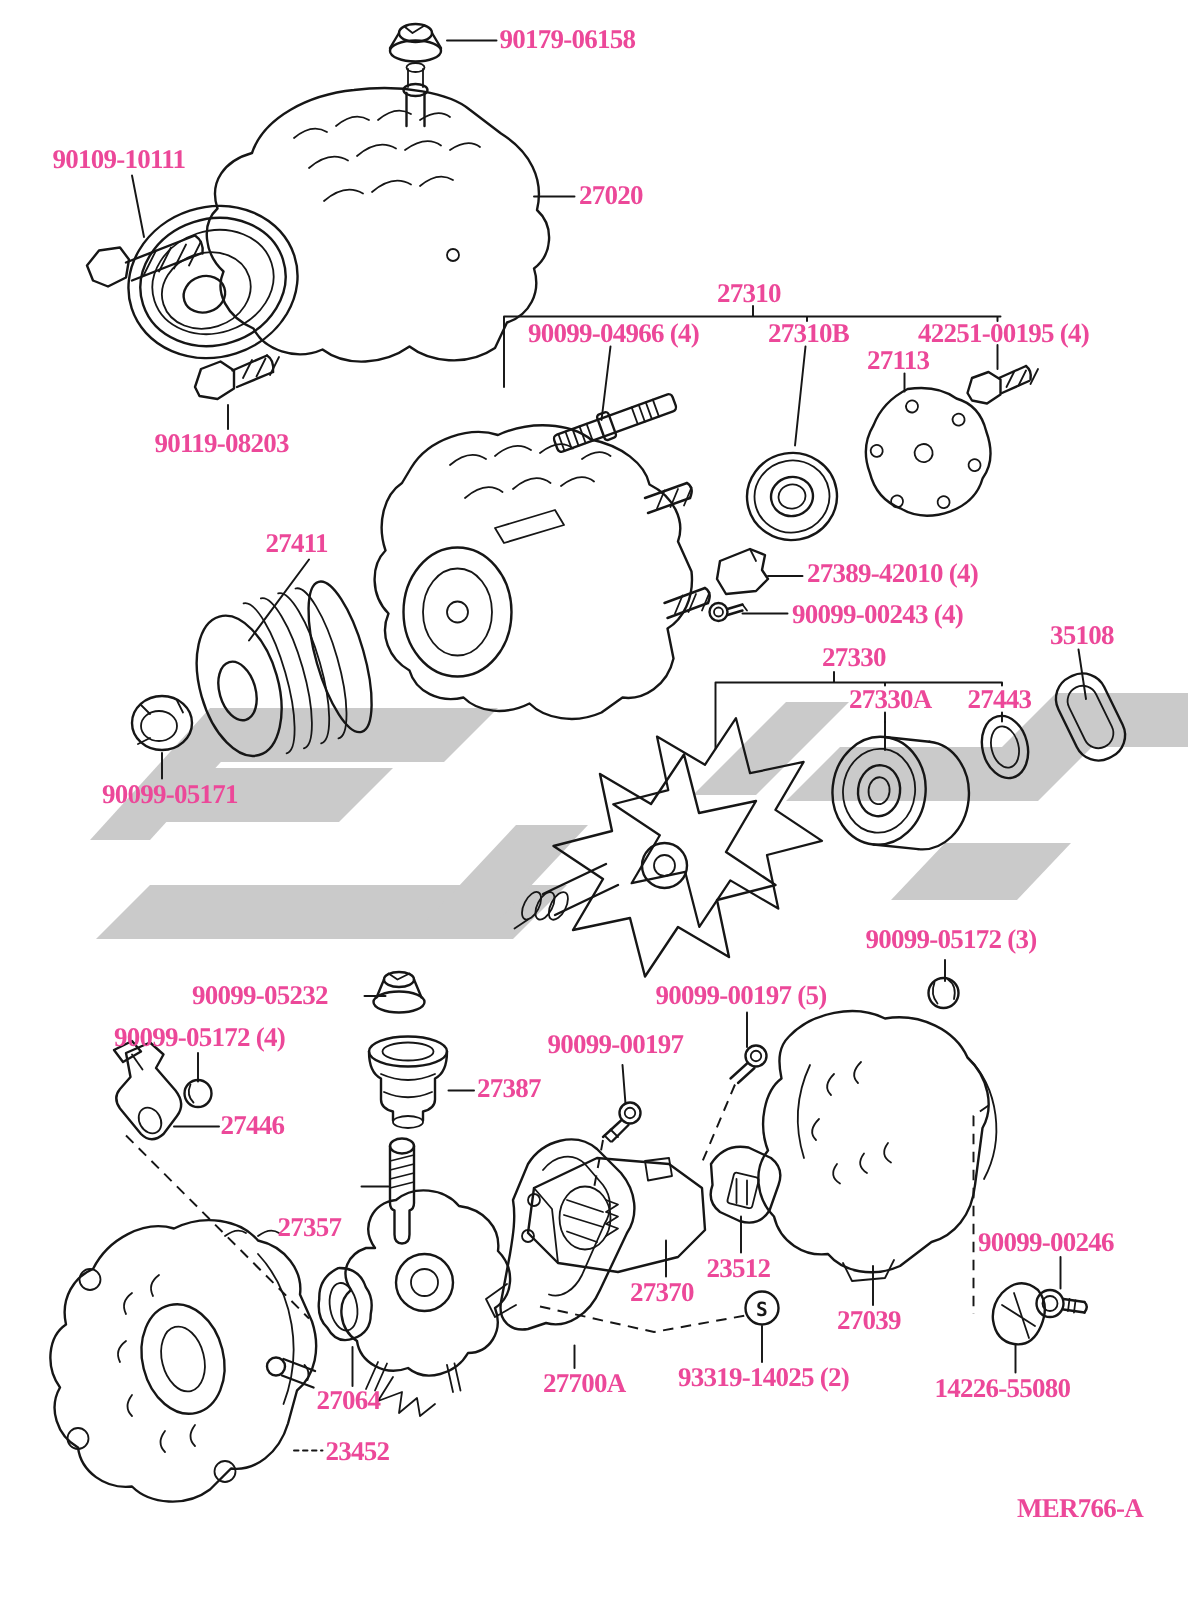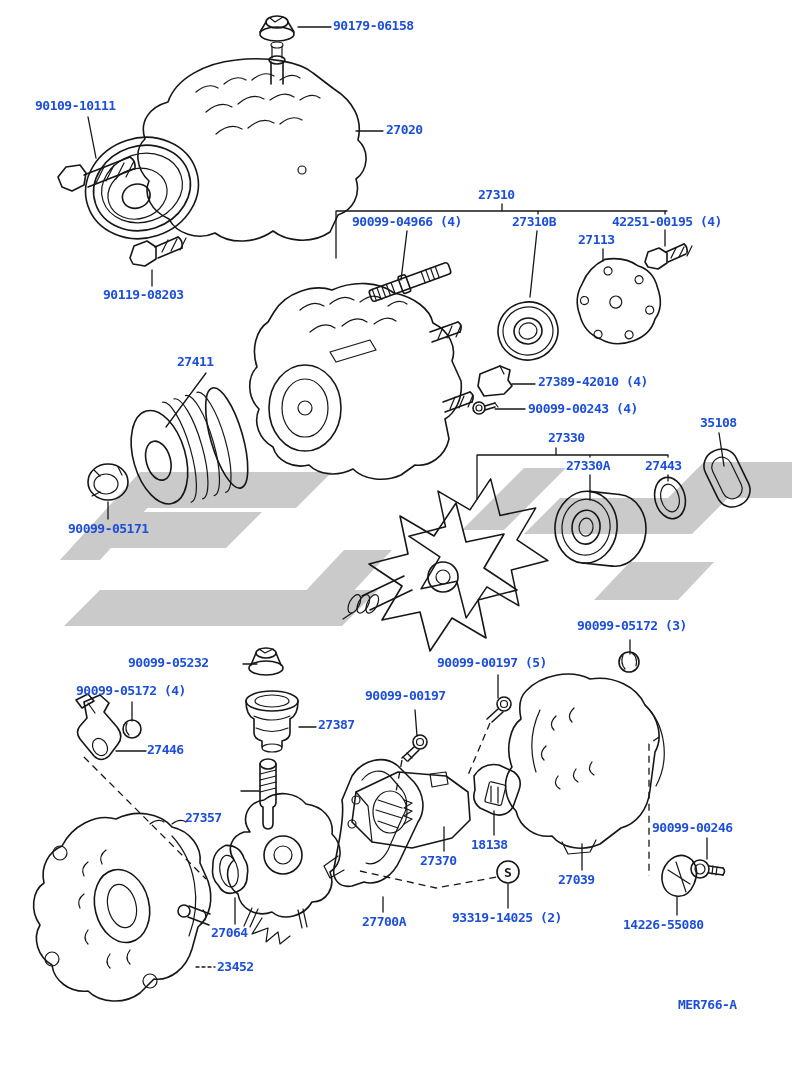--- a/index.html
+++ b/index.html
@@ -6,22 +6,22 @@
   .page{position:relative;width:792px;height:1070px;background:#ffffff;overflow:hidden;
         font-family:"DejaVu Sans Mono", monospace;}
   .page svg{position:absolute;left:0;top:0;}
   .wm{fill:#cacaca;stroke:none;}
   .art{fill:none;stroke:#161616;stroke-width:1.6;stroke-linecap:round;stroke-linejoin:round;}
   .thin{stroke-width:1.2;}
   .lead{fill:none;stroke:#161616;stroke-width:1.3;stroke-linecap:round;}
   .dash{fill:none;stroke:#161616;stroke-width:1.3;stroke-dasharray:7 5;}
   .dots{stroke-dasharray:3 3;}
   .sglyph{fill:#161616;stroke:none;font:bold 13px "DejaVu Sans Mono",monospace;text-anchor:middle;}
-  .plabel{position:absolute;font-weight:bold;font-size:13px;line-height:16px;color:#1d4ed8;
-          white-space:nowrap;letter-spacing:-0.5px;}
+  .plabel{position:absolute;font-weight:bold;font-size:18px;line-height:16px;color:#ec4899;
+          white-space:nowrap;letter-spacing:-0.5px;font-family:Liberation Serif, serif;}
 </style>
 </head>
 <body>
 
 <div class="page">
 
 <svg width="792" height="1070" viewBox="0 0 792 1070">
 
   <g>
     <polygon class="wm" points="60,560 140,472 180,472 100,560"></polygon>
@@ -374,21 +374,21 @@
       <div class="plabel" style="left: 577px; top: 618px;">90099-05172 (3)</div>
       <div class="plabel" style="left: 128px; top: 655px;">90099-05232</div>
       <div class="plabel" style="left: 437px; top: 655px;">90099-00197 (5)</div>
       <div class="plabel" style="left: 76px; top: 683px;">90099-05172 (4)</div>
       <div class="plabel" style="left: 365px; top: 688px;">90099-00197</div>
       <div class="plabel" style="left: 318px; top: 717px;">27387</div>
       <div class="plabel" style="left: 147px; top: 742px;">27446</div>
       <div class="plabel" style="left: 185px; top: 782px; margin-top: 28px;">27357</div>
       <div class="plabel" style="left: 362px; top: 914px;">27700A</div>
       <div class="plabel" style="left: 420px; top: 853px;">27370</div>
-      <div class="plabel" style="left: 471px; top: 837px;">18138</div>
+      <div class="plabel" style="left: 471px; top: 837px;">23512</div>
       <div class="plabel" style="left: 558px; top: 872px;">27039</div>
       <div class="plabel" style="left: 652px; top: 820px;">90099-00246</div>
       <div class="plabel" style="left: 452px; top: 910px;">93319-14025 (2)</div>
       <div class="plabel" style="left: 623px; top: 917px;">14226-55080</div>
       <div class="plabel" style="left: 211px; top: 925px;">27064</div>
       <div class="plabel" style="left: 217px; top: 959px;">23452</div>
     </div>
 
   <div class="plabel" style="left:678px;top:997px;">MER766-A</div>
 </div>

